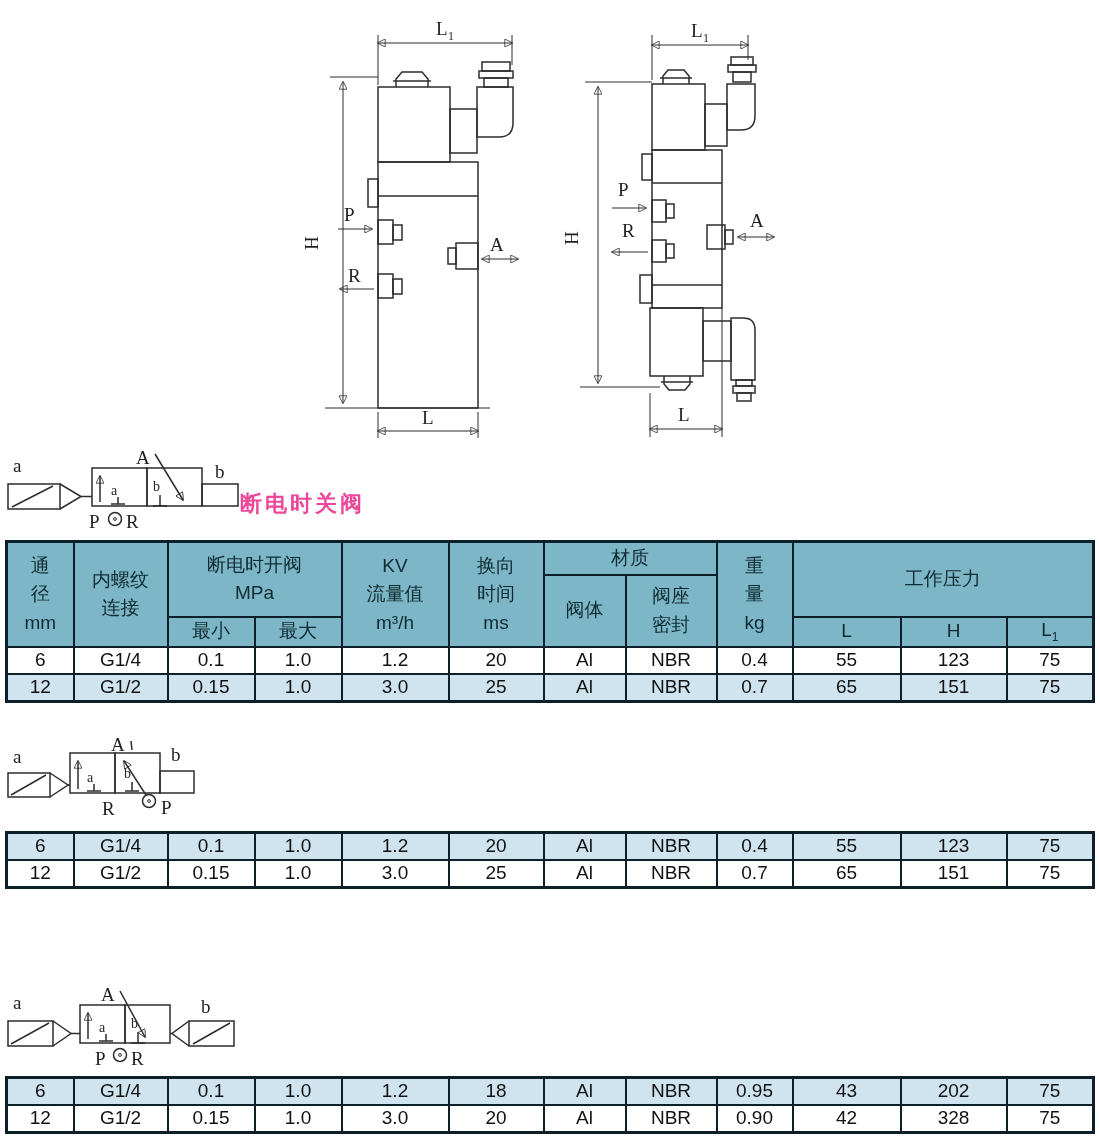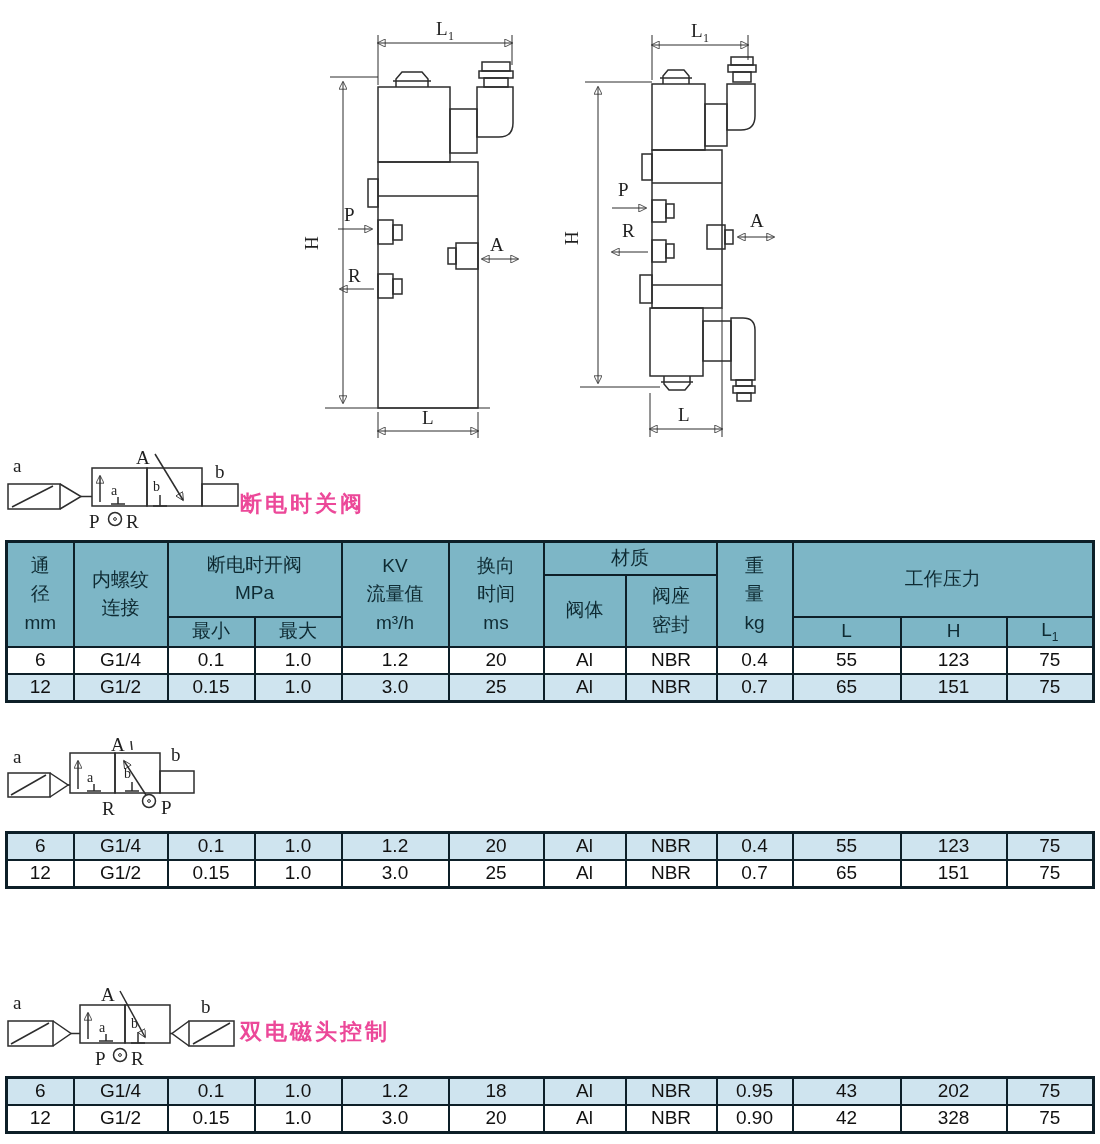--- a/index.html
+++ b/index.html
@@ -365,21 +365,20 @@
     <text class="sm" x="126" y="43">b</text>
     <line class="part" x1="133" y1="47" x2="133" y2="58"></line>
     <line class="part" x1="126" y1="58" x2="140" y2="58"></line>
     <text class="lbl" x="96" y="16">A</text>
     <line class="part" x1="115" y1="6" x2="140" y2="52" marker-end="url(#arr)"></line>
     <text class="lbl" x="90" y="80">P</text>
     <circle class="part" cx="115" cy="70" r="6.5"></circle>
     <circle cx="115" cy="70" r="1.4" fill="#222" stroke="none"></circle>
     <text class="lbl" x="126" y="80">R</text>
   </svg>
-  <div class="sec-title" style="left:231px;top:1017px">双电磁头控制</div>
 
   <table class="spec" style="left:5px;top:1076px">
     <colgroup>
       <col style="width:67px">
         <col style="width:94px">
         <col style="width:87px">
         <col style="width:87px">
       <col style="width:107px">
         <col style="width:95px">
         <col style="width:82px">

